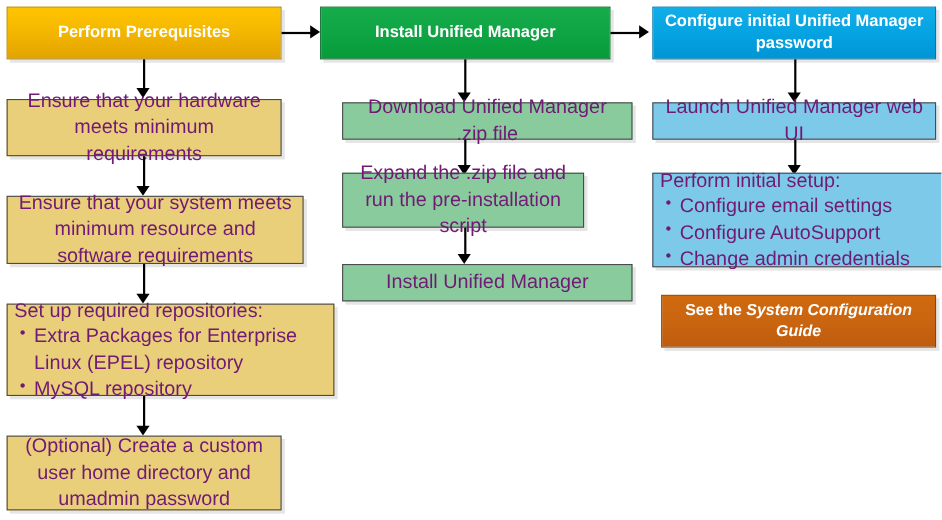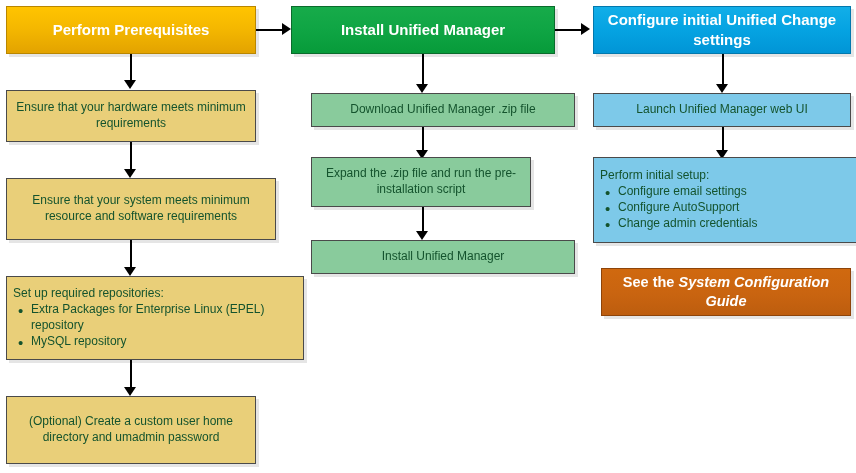--- a/index.html
+++ b/index.html
@@ -22,22 +22,22 @@
 
   
   .node {
     position: absolute;
     box-sizing: border-box;
     border: 1px solid #4a4a4a;
     box-shadow: 3px 3px 0 0 rgba(0,0,0,0.10);
     display: flex;
     flex-direction: column;
     justify-content: center;
-    color: #14532d;
-    font-size: 12px;
+    color: #701a75;
+    font-size: 18px;
     line-height: 1.32;
   }
   .node .txt {
     display: block;
     width: 100%;
     padding: 0 8px;
     box-sizing: border-box;
   }
 
   
@@ -195,21 +195,21 @@
   <div class="arrow-down" style="left:416px; top:231px;"></div>
 
   <div class="node step green" style="left:291px; top:240px; width:264px; height:34px;">
     <span class="txt">Install Unified Manager</span>
   </div>
 
   <div class="hline" style="left:555px; top:29px; width:28px;"></div>
   <div class="arrow-right" style="left:581px; top:23px;"></div>
 
   <div class="node header blue" style="left:593px; top:6px; width:258px; height:48px;">
-    <span class="txt">Configure initial Unified Change settings</span>
+    <span class="txt">Configure initial Unified Manager password</span>
   </div>
 
   <div class="vline" style="left:722px; top:54px; height:33px;"></div>
   <div class="arrow-down" style="left:716px; top:84px;"></div>
 
   <div class="node step blue" style="left:593px; top:93px; width:258px; height:34px;">
     <span class="txt">Launch Unified Manager web UI</span>
   </div>
 
   <div class="vline" style="left:722px; top:127px; height:26px;"></div>

